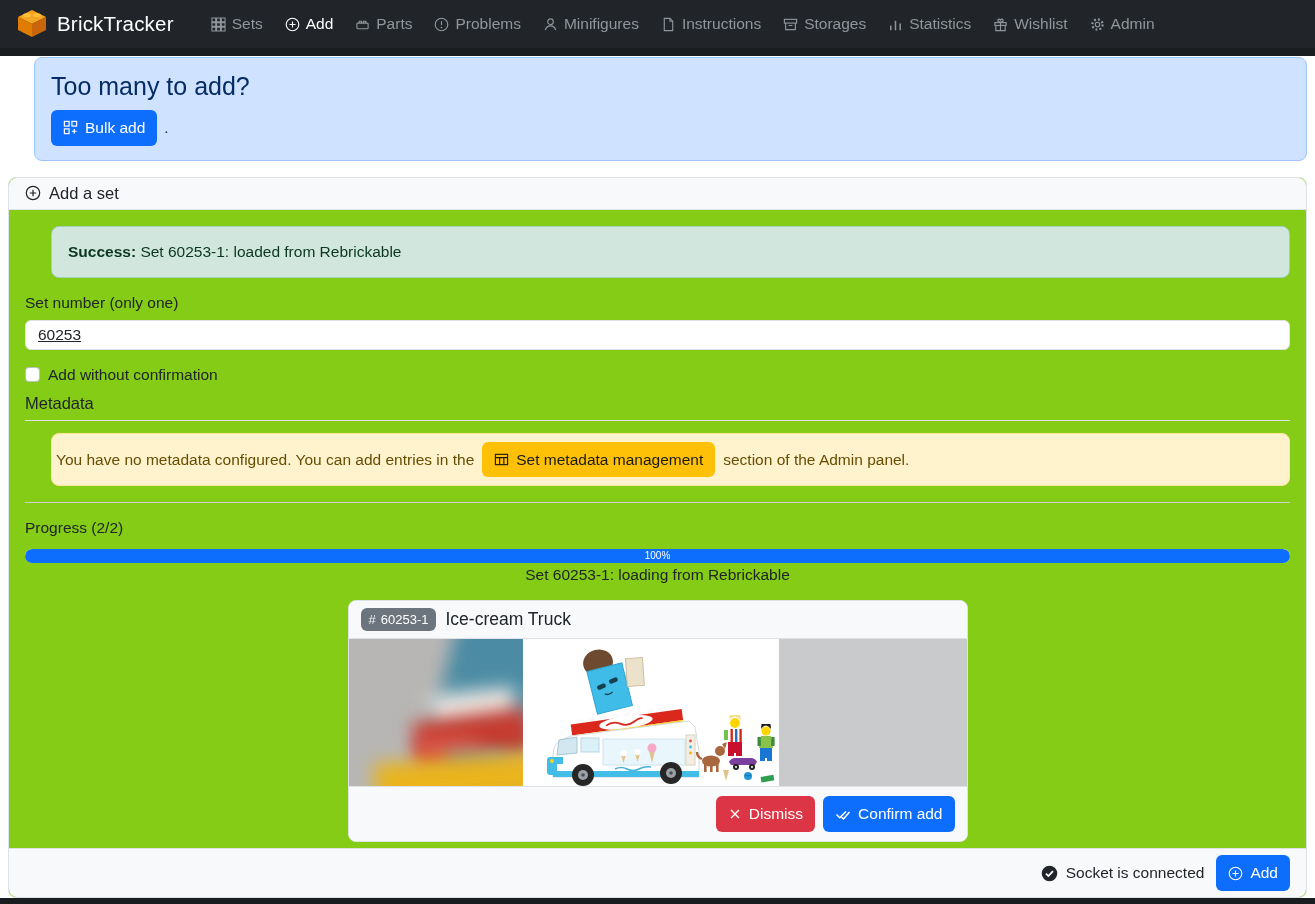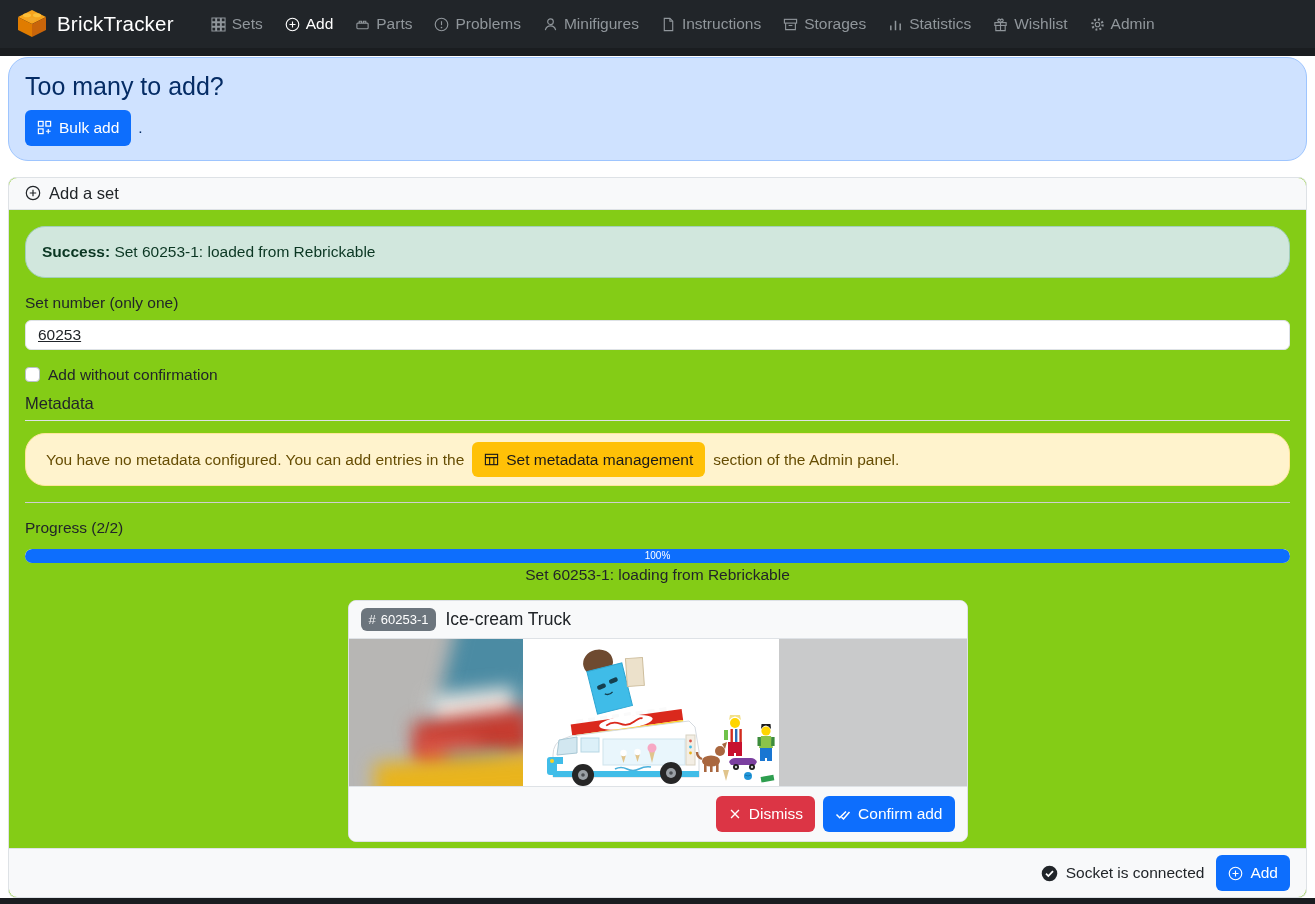--- a/index.html
+++ b/index.html
@@ -34,34 +34,34 @@
   
   main {
     margin: 8px 0 0 0;
     background: #ffffff;
     height: 842px;
     padding: 1px 8px 0 8px;
     display: flex; flex-direction: column;
   }
 
   
-  .alert { border-radius: 20px; padding: 14px 16px; }
+  .alert { border-radius: 8px; padding: 14px 16px; margin-left: 26px; }
   .alert-info {
     background: #cfe2ff; border: 1px solid #9ec5fe; color: #052c65;
     margin-bottom: 16px; flex: none;
   }
   .alert-info-title { font-size: 25px; font-weight: 500; margin-bottom: 9px; }
   .alert-row { display: flex; align-items: center; gap: 7px; flex-wrap: wrap; }
   .alert-success {
     background: #d1e7dd; border: 1px solid #a3cfbb; color: #0a3622;
     margin-bottom: 16px; padding: 16px;
   }
   .alert-warning {
     background: #fff3cd; border: 1px solid #ffe69c; color: #664d03;
-    padding: 8px 20px; display: flex; align-items: center; gap: 8px; flex-wrap: wrap;
+    padding: 8px 4px; display: flex; align-items: center; gap: 8px; flex-wrap: wrap;
   }
 
   
   .btn {
     display: inline-flex; align-items: center; gap: 7px;
     border: none; border-radius: 6px; padding: 7px 12px;
     font-size: 15.5px; font-family: inherit; cursor: pointer; line-height: 1.4;
   }
   .btn-primary { background: #0d6efd; color: #fff; }
   .btn-warning { background: #ffc107; color: #1a1a1a; }

